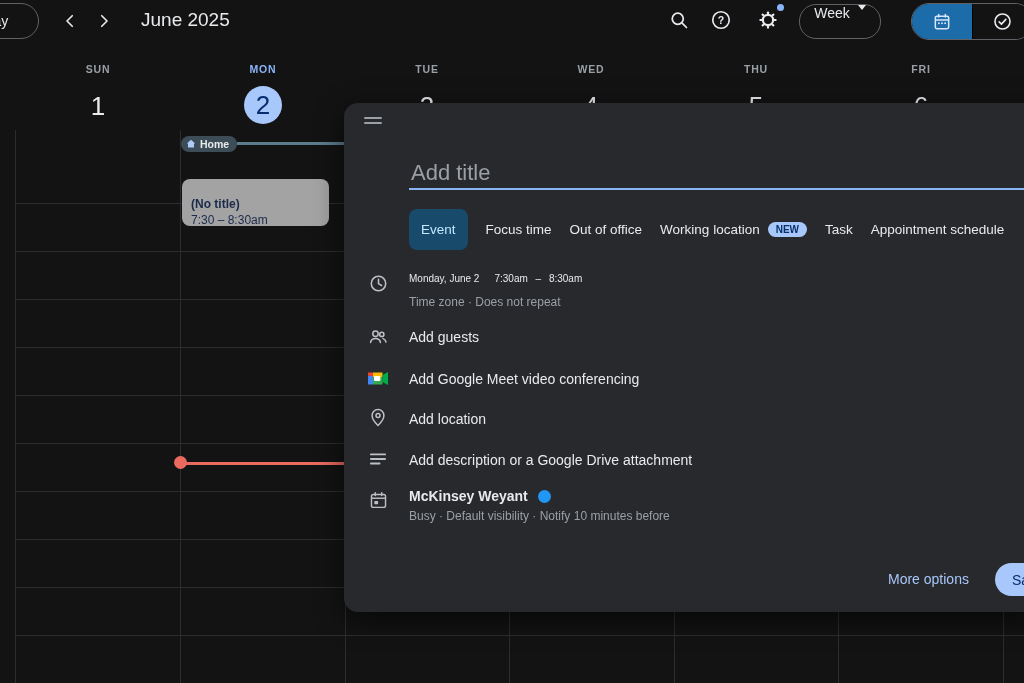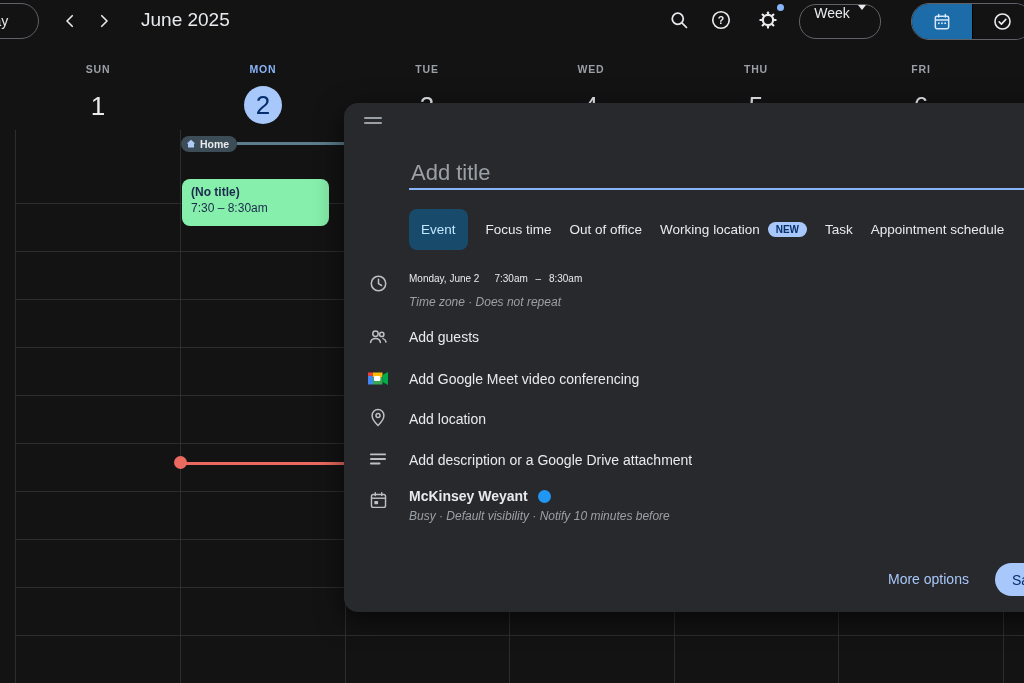--- a/index.html
+++ b/index.html
@@ -26,42 +26,42 @@
   .day-label.sel{color:#8ab4f8;}
   .day-num{position:absolute;top:89px;width:48px;text-align:center;font-size:26px;line-height:34px;color:#e8eaed;z-index:1;cursor:pointer;}
   .day-num.sel{top:86px;width:38px;height:38px;line-height:38px;border-radius:50%;background:#a8c7fa;color:#062e6f;}
   
   .vline{position:absolute;top:130px;bottom:0;width:1px;background:#2c2d30;}
   .hline{position:absolute;left:15px;right:0;height:1px;background:#2c2d30;}
   .home-chip{position:absolute;left:181px;top:136px;height:16px;background:#3c4d57;border-radius:9px;
     display:flex;align-items:center;gap:4px;padding:0 8px 0 5px;z-index:2;cursor:pointer;}
   .home-chip span{font-size:10.5px;font-weight:bold;color:#e8eaed;}
   .home-line{position:absolute;left:237px;top:142px;width:108px;height:3px;background:#5b7d8d;z-index:2;}
-  .event-block{position:absolute;left:182px;top:179px;width:147px;height:47px;background:#86efac;border-radius:8px;
-    padding:5px 9px;box-sizing:border-box;z-index:2;cursor:pointer;}
+  .event-block{position:absolute;left:182px;top:179px;width:147px;height:47px;background:#a3a3a3;border-radius:8px;
+    padding:17px 9px;box-sizing:border-box;z-index:2;cursor:pointer;}
   .event-block .t1{font-size:12px;font-weight:bold;color:#1b2b4b;line-height:16px;}
   .event-block .t2{font-size:12px;color:#1b2b4b;line-height:16px;}
   .now-line{position:absolute;left:180px;top:462px;width:164px;height:2.5px;background:#ea6a5f;z-index:3;}
   .now-dot{position:absolute;left:174px;top:456px;width:13px;height:13px;border-radius:50%;background:#ea6a5f;z-index:3;}
   
   .dialog{position:absolute;left:344px;top:103px;width:700px;height:509px;background:#28292c;border-radius:14px;
     box-shadow:0 8px 28px rgba(0,0,0,.6);z-index:10;}
   .drag-handle{position:absolute;left:20px;top:14px;width:18px;cursor:grab;}
   .drag-handle div{height:2px;background:#9aa0a6;border-radius:1px;margin-bottom:3px;}
   .title-input{position:absolute;left:65px;top:56px;width:560px;background:transparent;border:none;outline:none;
     font-size:22px;color:#e8eaed;font-family:"Liberation Sans",sans-serif;}
   .title-input::placeholder{color:#9aa0a6;}
   .title-underline{position:absolute;left:65px;top:85px;width:635px;height:2px;background:#8ab4f8;}
   .tabs{position:absolute;left:65px;top:112px;height:28px;display:flex;align-items:center;gap:18px;white-space:nowrap;}
   .tab{font-size:13.5px;font-weight:500;color:#e8eaed;cursor:pointer;}
   .tab.sel{background:#174a6b;color:#c2e7ff;border-radius:8px;padding:13px 12px;}
   .new-badge{background:#a8c7fa;color:#08316b;font-size:10px;font-weight:bold;border-radius:9px;padding:2px 8px;margin-left:-10px;}
   .ricon{position:absolute;left:24px;width:20px;height:20px;display:flex;align-items:center;justify-content:center;}
   .rtext{position:absolute;left:65px;font-size:14px;color:#e8eaed;cursor:pointer;}
-  .rsub{position:absolute;left:65px;font-size:12px;color:#9aa0a6;font-style:italic;}
+  .rsub{position:absolute;left:65px;font-size:12px;color:#9aa0a6;}
   .owner-dot{display:inline-block;width:13px;height:13px;border-radius:50%;background:#2196f3;margin-left:10px;vertical-align:-2px;}
   .more-options{position:absolute;left:544px;top:468px;font-size:14px;font-weight:400;color:#a8c7fa;cursor:pointer;}
   .save-btn{position:absolute;left:651px;top:460px;width:110px;height:33px;background:#a8c7fa;border:none;border-radius:17px;
     color:#062e6f;font-size:14px;font-weight:500;text-align:left;padding-left:17px;font-family:"Liberation Sans",sans-serif;cursor:pointer;}
 </style>
 </head>
 <body>
 
 <div id="screen">
 

